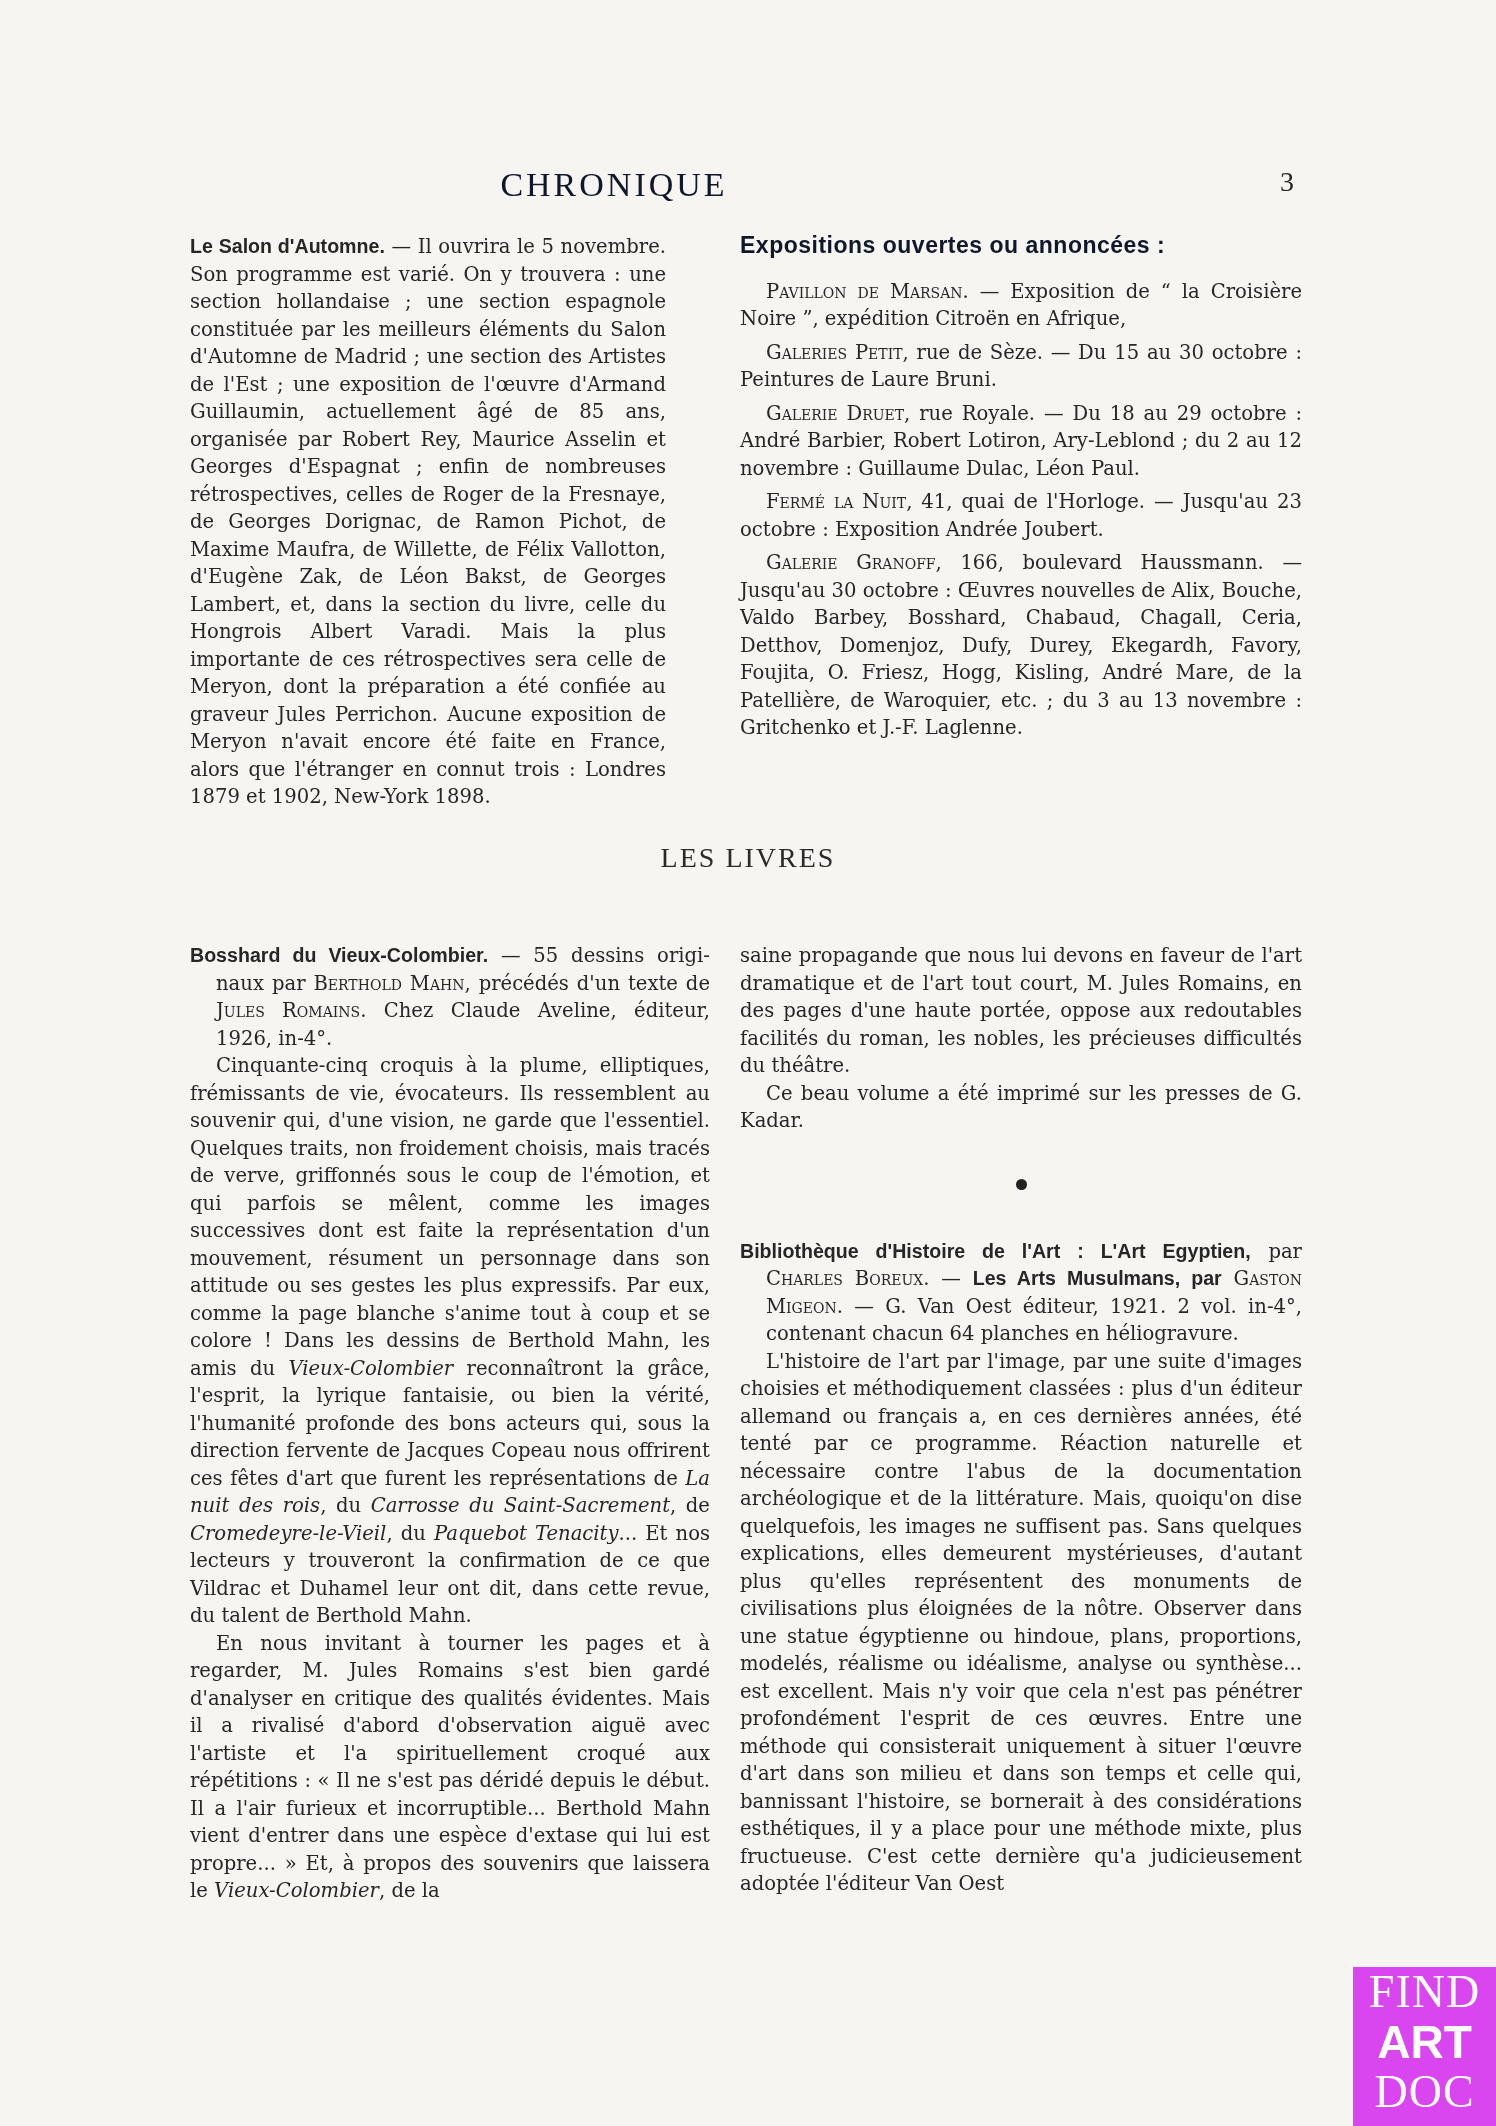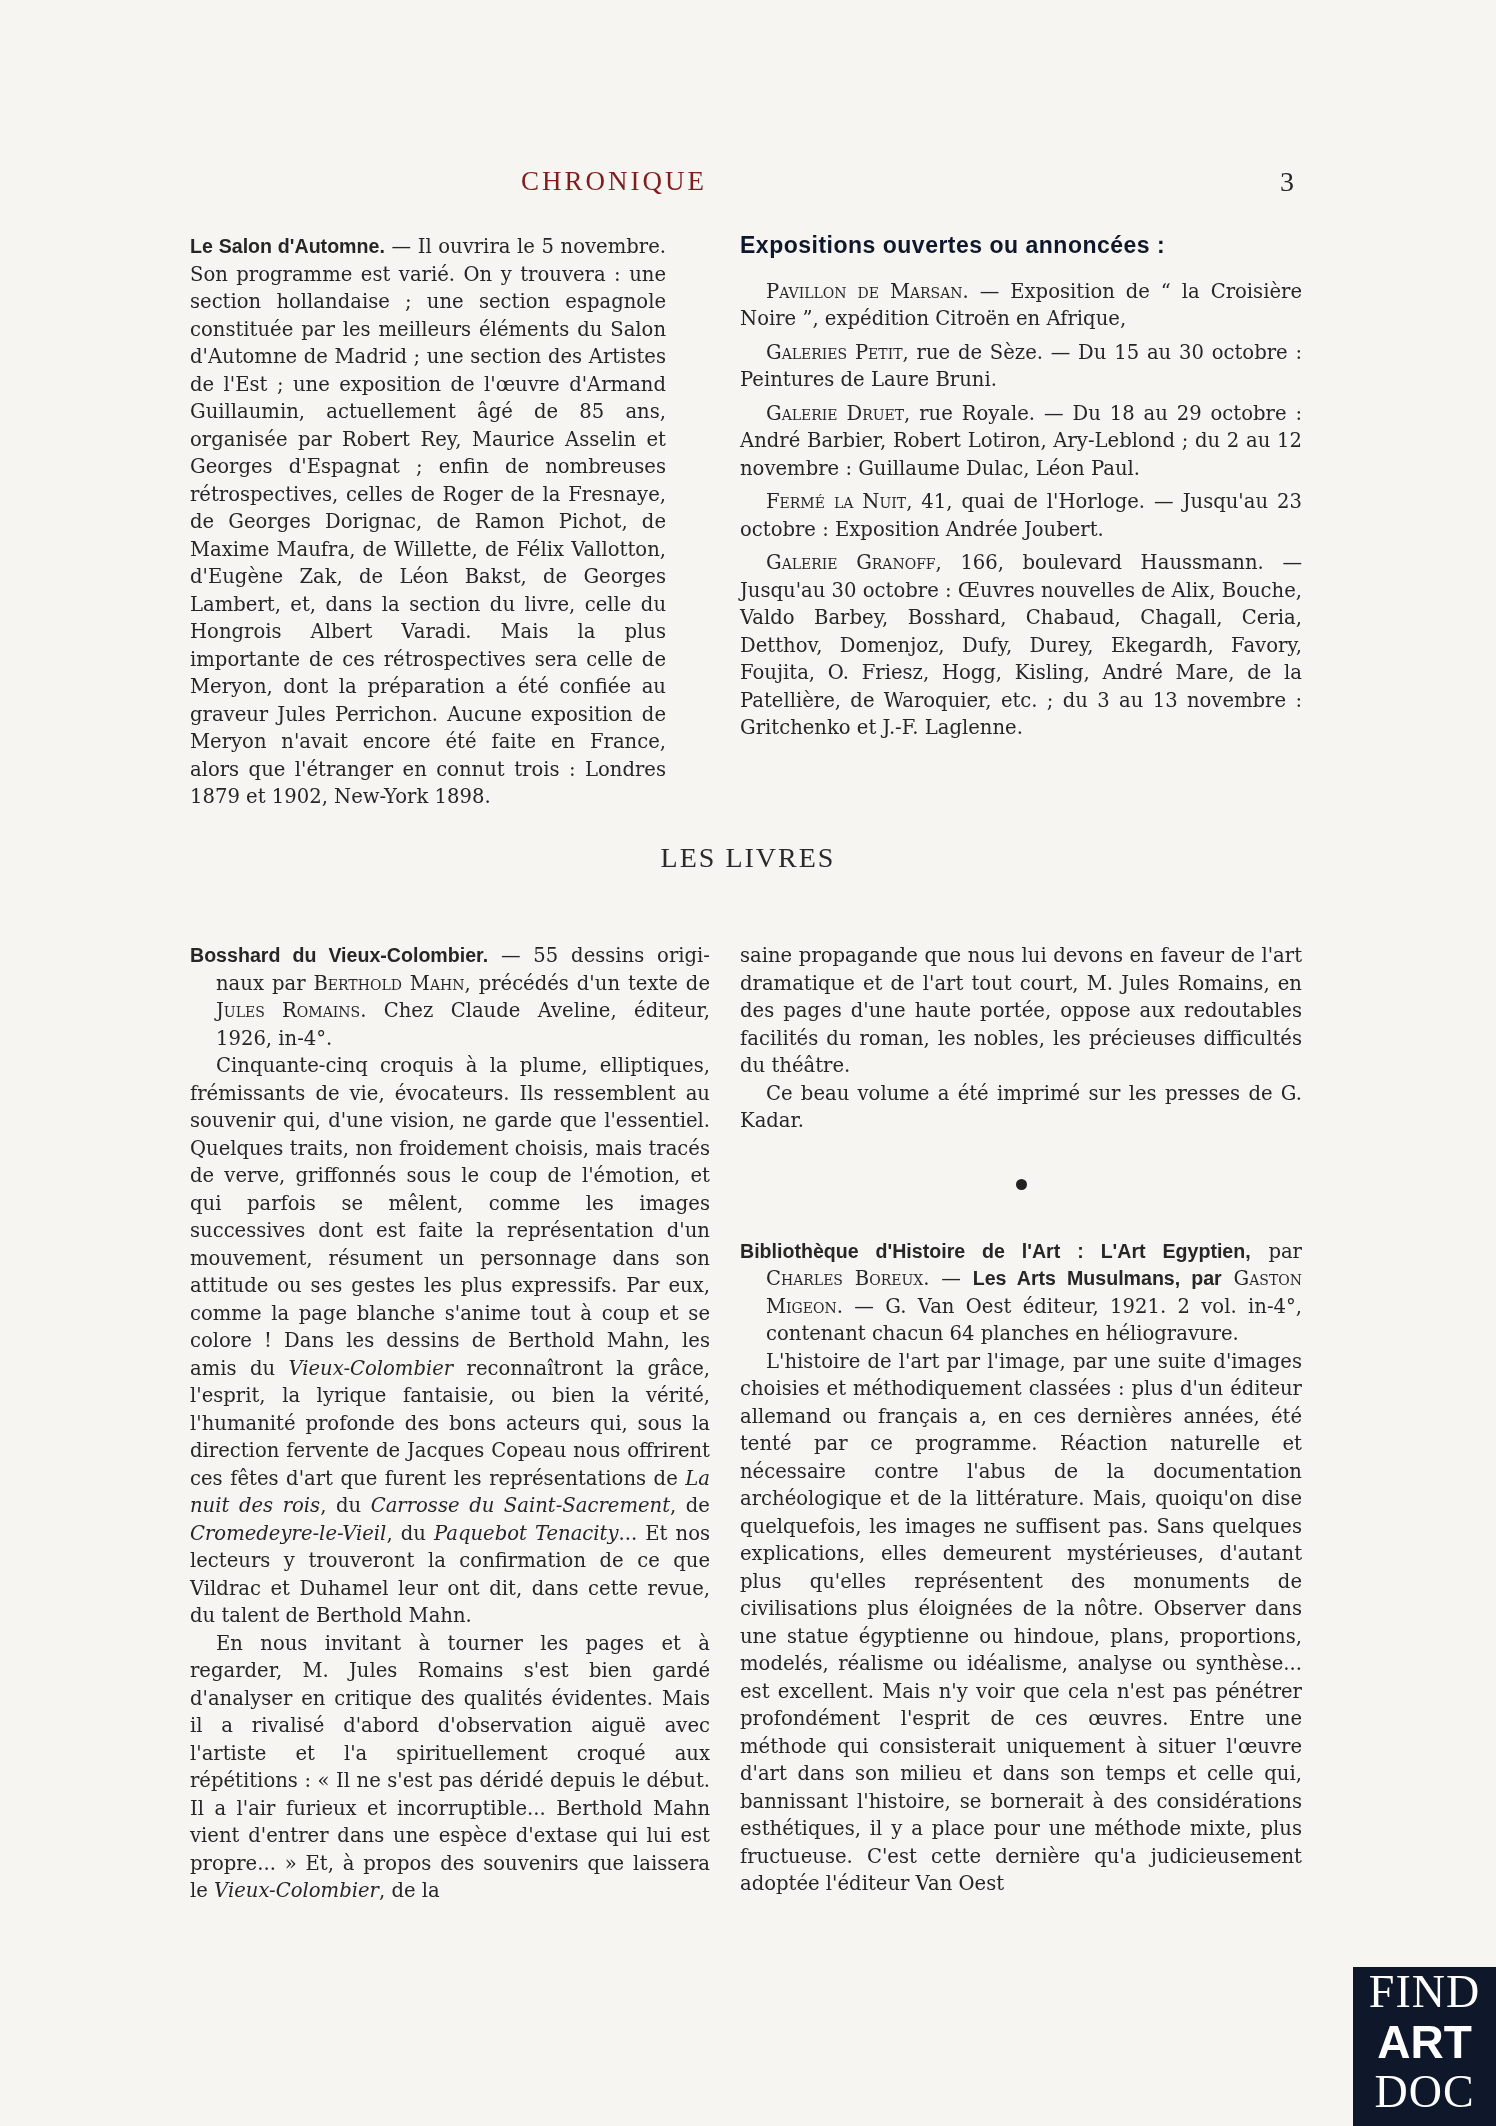--- a/index.html
+++ b/index.html
@@ -7,22 +7,22 @@
       width: 1496px; height: 2126px; position: relative; overflow: hidden;
       background: #f6f5f2;
       font-family: "DejaVu Serif", serif;
       color: #262626;
     }
     .page-header {
       position: absolute; top: 166px; left: 0; width: 1496px; height: 40px;
     }
     .running-title {
       position: absolute; left: 0; width: 1228px; text-align: center;
-      top: 0; font-family: "Liberation Serif", serif; font-size: 27px; letter-spacing: 3px;
-      color: #7f1d1d;
+      top: 0; font-family: "Liberation Serif", serif; font-size: 34px; letter-spacing: 3px;
+      color: #0f172a;
     }
     .page-number {
       position: absolute; left: 1280px; top: 0; font-family: "Liberation Serif", serif; font-size: 28px;
     }
     .col {
       position: absolute; font-size: 19.6px; line-height: 27.5px; text-align: justify;
       hyphens: manual;
     }
     .col p { margin: 0; text-indent: 26px; }
     .col p.flush { text-indent: 0; }
@@ -42,21 +42,21 @@
       font-family: "Liberation Serif", serif; font-size: 28px; letter-spacing: 2px; color: #2a2a2a;
     }
     #col-livres-left { left: 190px; top: 942px; width: 520px; }
     #col-livres-right { left: 740px; top: 942px; width: 562px; }
     .bullet {
       display: block; width: 11px; height: 11px; border-radius: 50%; background: #222;
       margin: 44px auto 48px auto;
     }
     .watermark {
       position: absolute; left: 1353px; top: 1967px; width: 143px; height: 159px;
-      background: #0f172a; color: #fff; text-align: center; overflow: hidden;
+      background: #d946ef; color: #fff; text-align: center; overflow: hidden;
     }
     .wm-line { display: block; line-height: 50px; font-size: 46px; }
     .wm-find, .wm-doc { font-family: "Liberation Serif", serif; font-weight: normal; letter-spacing: 1px; }
     .wm-art { font-family: "Liberation Sans", sans-serif; font-weight: bold; }
   </style>
 </head>
 <body>
 
 <div class="page-header">
   <div class="running-title">CHRONIQUE</div>

